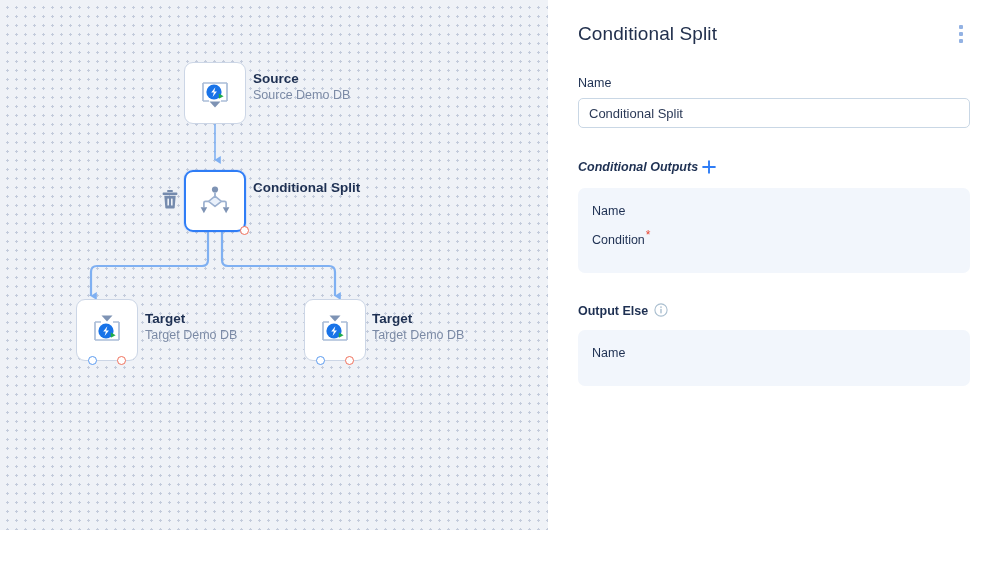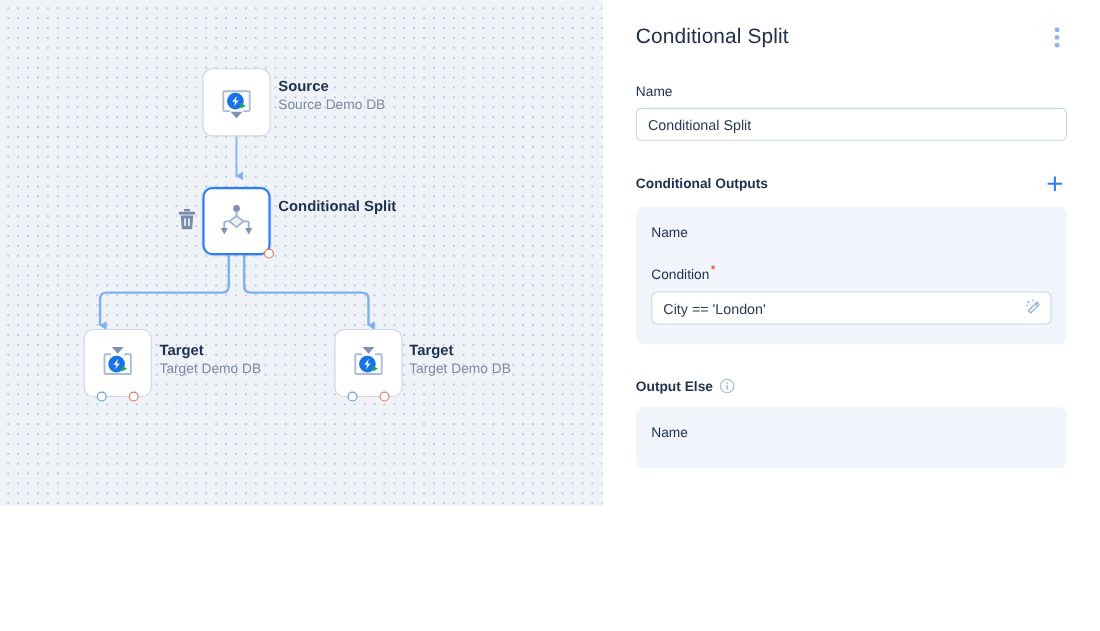--- a/index.html
+++ b/index.html
@@ -10,21 +10,21 @@
     background: #ffffff;
     font-family: "Liberation Sans", sans-serif;
     -webkit-font-smoothing: antialiased;
   }
   #app { position: relative; width: 1000px; height: 574px; display: flex; }
 
   
   #canvas {
     position: relative;
     width: 548px;
-    height: 460px;
+    height: 530px;
     background-color: #eff2f7;
     background-image: radial-gradient(#c3cbdb 1.1px, transparent 1.2px);
     background-size: 9px 9px;
     background-position: 3px 3px;
     flex: 0 0 548px;
     overflow: hidden;
   }
   #edges { position: absolute; left: 0; top: 0; width: 548px; height: 574px; }
 
   .node {
@@ -109,48 +109,48 @@
     color: #2c3a57;
     font-size: 13px;
     font-family: "Liberation Sans", sans-serif;
     padding: 0 10px;
     outline: none;
     display: block;
   }
   .text-input::placeholder { color: #9fb0c6; }
 
   .section-head {
-    display: flex; align-items: center; justify-content: space-between;
-    margin-top: 28px; margin-bottom: 10px;
+    display: flex; align-items: center; 
+    margin-top: 28px; margin-bottom: 10px; font-style: italic;
   }
   .section-title {
     font-size: 12.5px; font-weight: bold; color: #1e3052; line-height: 16px;
   }
   .plus-btn {
     width: 22px; height: 22px; cursor: pointer;
     display: flex; align-items: center; justify-content: center;
   }
 
   .card {
     background: #f2f6fc;
     border-radius: 7px;
     padding: 16px 14px 18px 14px;
   }
-  .card .field-row + .field-row { margin-top: 24px; }
+  .card .field-row + .field-row { margin-top: 14px; }
 
   .input-wrap { position: relative; }
   .wand-btn {
     position: absolute; right: 7px; top: 50%;
     transform: translateY(-50%);
     width: 19px; height: 19px; cursor: pointer;
     display: flex; align-items: center; justify-content: center;
   }
 
   .else-head {
-    display: flex; align-items: center; gap: 6px;
+    display: flex; gap: 6px;
     margin-top: 30px; margin-bottom: 11px;
   }
   .info-icon { width: 14px; height: 14px; display:block; cursor: pointer; }
 </style>
 </head>
 <body>
 
 <div id="app">
 
   <div id="canvas">
@@ -270,32 +270,20 @@
       </div>
 
       <div class="card">
         <div class="field-row">
           <label class="field-label">Name</label>
         </div>
         <div class="field-row">
           <label class="field-label">
             <span>Condition</span><span class="req">*</span>
           </label>
-          <div class="input-wrap">
-            <input class="text-input" type="text" style="padding-right: 32px;" value="City == 'London'" placeholder="Condition">
-            <div class="wand-btn">
-              <svg width="17" height="17" viewBox="0 0 17 17">
-                <path d="M11.5,3.2 L13.6,5.3 L6.0,13.0 L3.9,10.9 Z" fill="none" stroke="#9db9e0" stroke-width="1.4" stroke-linejoin="round"></path>
-                <path d="M10.2,4.5 L12.3,6.6" stroke="#9db9e0" stroke-width="1.3"></path>
-                <path d="M4.0,2.0 L4.0,4.2 M2.9,3.1 L5.1,3.1" stroke="#9db9e0" stroke-width="1.1"></path>
-                <path d="M7.9,0.8 L7.9,2.3 M7.15,1.55 L8.65,1.55" stroke="#9db9e0" stroke-width="1"></path>
-                <circle cx="2.3" cy="6.4" r="0.8" fill="#9db9e0"></circle>
-              </svg>
-            </div>
-          </div>
         </div>
       </div>
 
       <div class="else-head">
         <div class="section-title">Output Else</div>
         <svg class="info-icon" viewBox="0 0 14 14">
           <circle cx="7" cy="7" r="6.1" fill="none" stroke="#a9becf" stroke-width="1.1"></circle>
           <circle cx="7" cy="4.1" r="0.85" fill="#a9becf"></circle>
           <rect x="6.3" y="5.8" width="1.4" height="4.6" rx="0.6" fill="#a9becf"></rect>
         </svg>

